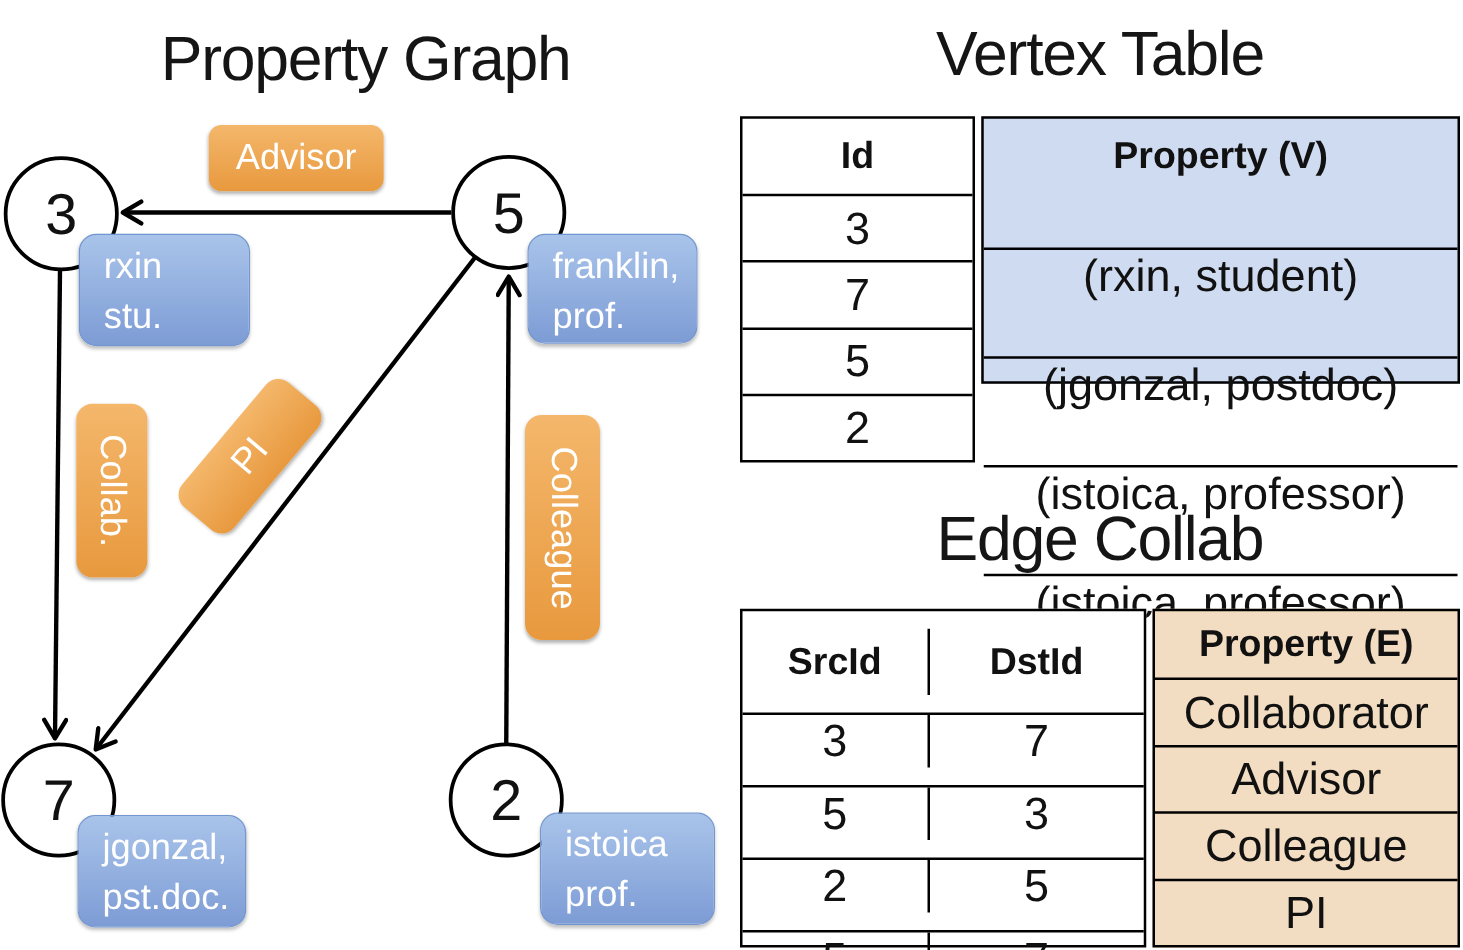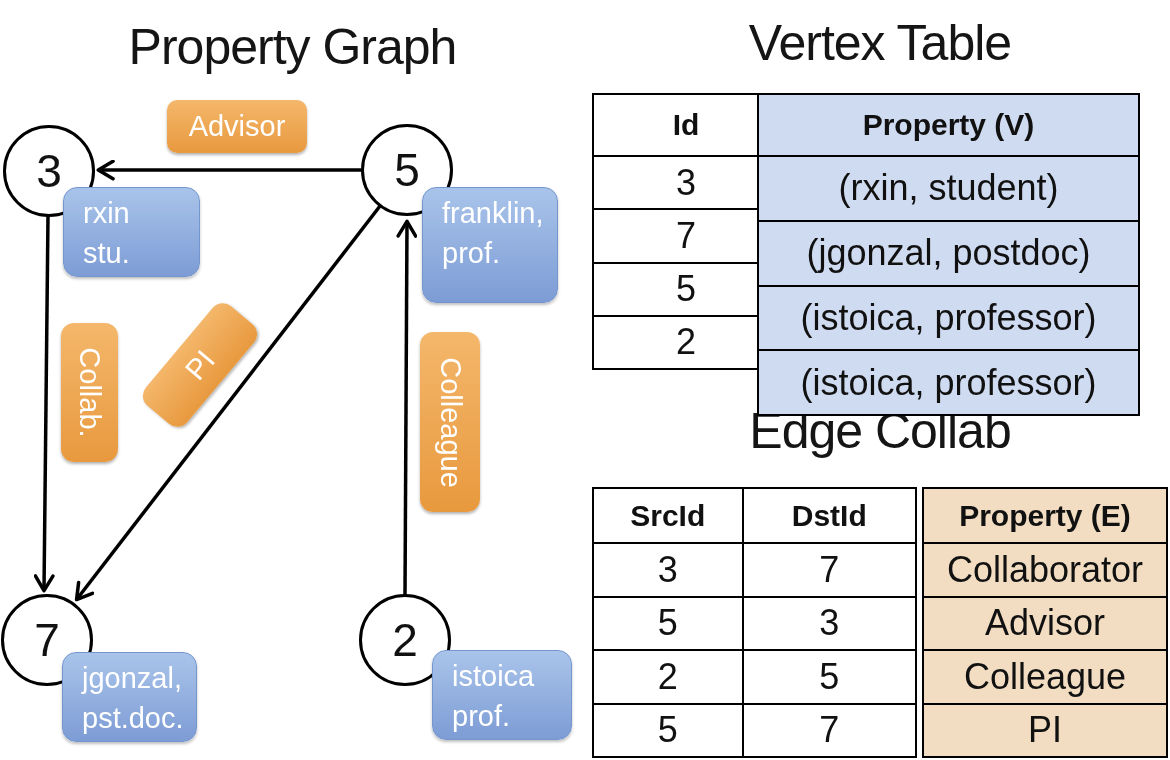--- a/index.html
+++ b/index.html
@@ -21,21 +21,21 @@
   #node-2{left:359px;top:594px;}
 
   #edge-svg{position:absolute;left:0;top:0;z-index:2;pointer-events:none;}
 
   
   .vbox{position:absolute;box-sizing:border-box;border-radius:14px;z-index:3;
         background:linear-gradient(180deg,#a9c4ea 0%,#7d9cd5 100%);
         border:1.5px solid #7396ce;color:#fff;font-size:29px;line-height:40px;
         padding:5px 0 0 19px;box-shadow:0 2px 3px rgba(0,0,0,0.25);}
   #vbox-rxin{left:63px;top:187px;width:137px;height:90px;}
-  #vbox-franklin{left:422px;top:187px;width:136px;height:116px;}
+  #vbox-franklin{left:422px;top:187px;width:136px;height:88px;}
   #vbox-jgonzal{left:62px;top:652px;width:135px;height:90px;}
   #vbox-istoica{left:420px;top:650px;width:140px;height:90px;margin-left:12px;}
 
   
   .elabel{position:absolute;border-radius:10px;z-index:3;color:#fff;font-size:29px;
           background:linear-gradient(180deg,#f4b76b 0%,#e8993e 100%);
           display:flex;align-items:center;justify-content:center;
           box-shadow:0 2px 3px rgba(0,0,0,0.3);}
   #elabel-advisor{left:167px;top:100px;width:140px;height:53px;}
   #elabel-collab{left:61px;top:323px;width:57px;height:139px;border-radius:13px;}
@@ -44,24 +44,24 @@
   .vtext{transform:rotate(90deg);white-space:nowrap;}
 
   
   .subtable{position:absolute;box-sizing:border-box;border:2.5px solid #000;display:flex;flex-direction:column;background:#fff;}
   .subtable .trow{flex:1 1 0;display:flex;align-items:center;justify-content:center;font-size:36px;border-top:2px solid #000;}
   .subtable .thead{flex:0 0 60px;display:flex;align-items:center;justify-content:center;font-size:30px;font-weight:bold;border-top:none;}
   .bluecells{background:#cfdbf0;}
   .tancells{background:#f3ddc2;}
 
   #vt-id{left:592px;top:93px;width:188px;height:277px;}
-  #vt-prop{left:757px;top:93px;width:383px;height:323px;}
+  #vt-prop{left:785px;top:93px;width:383px;height:214px;gap:43px;}
 
   #et-ids{left:592px;top:487px;width:325px;height:271px;}
-  #et-ids .pair{display:flex;flex:1 1 0;border-top:2px solid #000;}
+  #et-ids .pair{display:flex;flex:1 1 0;border-top:2px solid #000;margin-top:14px;}
   #et-ids .pair.first{border-top:none;flex:0 0 53px;}
   #et-ids .cell{flex:0 0 147.5px;display:flex;align-items:center;justify-content:center;font-size:36px;}
   #et-ids .cell.c2{flex:1 1 auto;border-left:2px solid #000;}
   #et-ids .cell.hdr{font-size:30px;font-weight:bold;}
   #et-prop{left:922px;top:487px;width:246px;height:271px;}
   #et-prop .thead{flex:0 0 53px;}
 </style>
 </head>
 <body>
 

